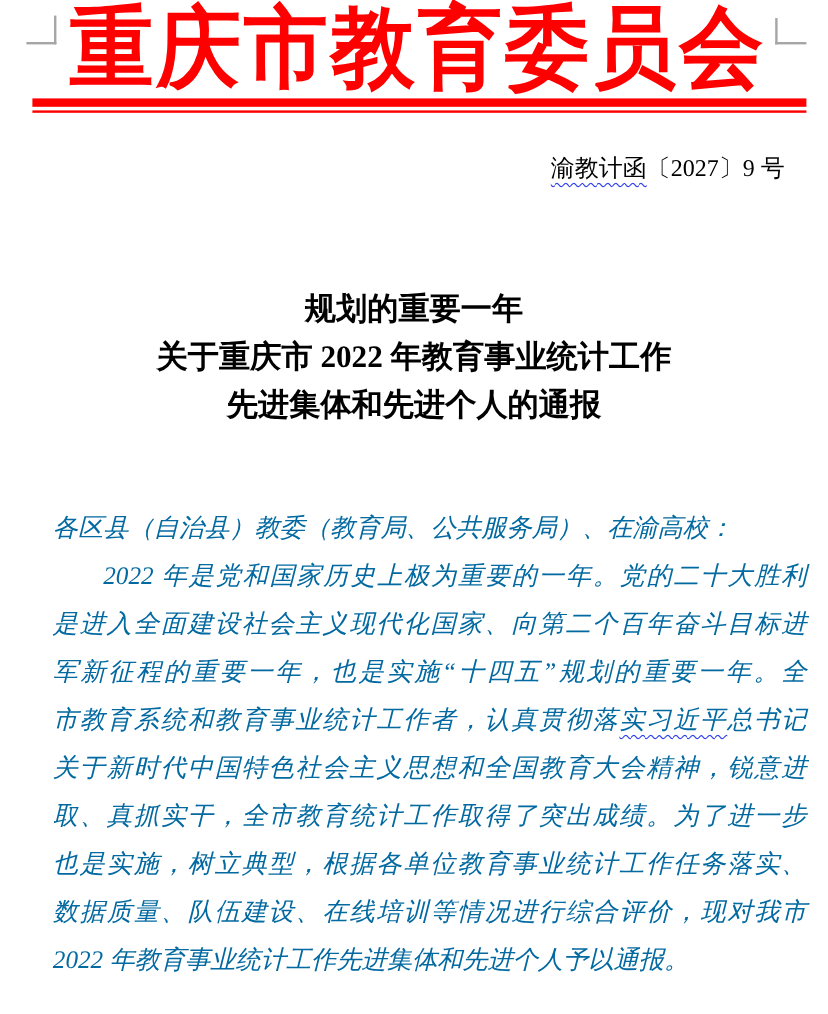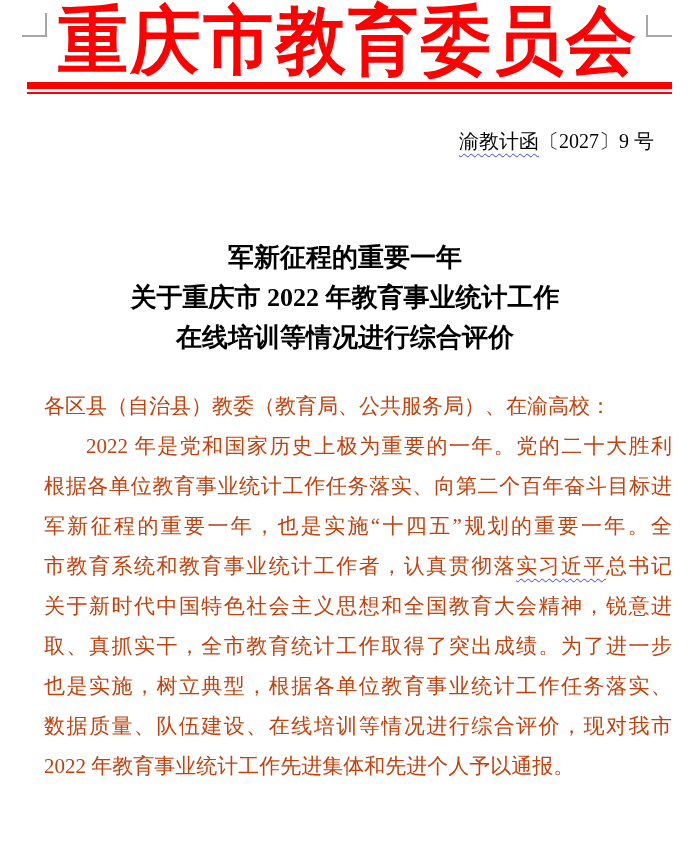--- a/index.html
+++ b/index.html
@@ -37,22 +37,22 @@
     margin-top:48px;
   }
   
   .title {
     position:absolute; left:0; right:0; top:238px;
     text-align:center; font-weight:bold; font-size:26px; line-height:40px;
     color:#000000;
   }
   
   .body-text {
-    position:absolute; left:44px; width:628px; top:386px;
-    font-size:21px; line-height:40px; color:#c2410c;
+    position:absolute; left:44px; width:628px; top:420px;
+    font-size:21px; line-height:40px; color:#0369a1;font-style:italic;
   }
   .bline { height:40px; overflow:visible; }
   .bline.just { text-align:justify; text-align-last:justify; text-justify:inter-character; }
   .bline.indent { text-indent:42px; }
 </style>
 </head>
 <body>
 
 <div class="page">
 
@@ -69,29 +69,29 @@
       <span>员</span>
       <span>会</span>
     </div>
 
   <div class="rule thick"></div>
   <div class="rule thin"></div>
 
   <div class="docnum"><span class="squiggle">渝教计函</span><span>〔2027〕9 号</span></div>
 
   <div class="title">
-    <div>军新征程的重要一年</div>
+    <div>规划的重要一年</div>
     <div>关于重庆市 2022 年教育事业统计工作</div>
-    <div>在线培训等情况进行综合评价</div>
+    <div>先进集体和先进个人的通报</div>
   </div>
 
   <div class="body-text">
       <div class="bline">各区县（自治县）教委（教育局、公共服务局）、在渝高校：</div>
       <div class="bline indent just">2022 年是党和国家历史上极为重要的一年。党的二十大胜利</div>
-      <div class="bline just">根据各单位教育事业统计工作任务落实、向第二个百年奋斗目标进</div>
+      <div class="bline just">是进入全面建设社会主义现代化国家、向第二个百年奋斗目标进</div>
       <div class="bline just">军新征程的重要一年，也是实施“十四五”规划的重要一年。全</div>
       <div class="bline just"><span>市教育系统和教育事业统计工作者，认真贯彻落</span><span class="squiggle">实习近平</span><span>总书记</span></div>
       <div class="bline just">关于新时代中国特色社会主义思想和全国教育大会精神，锐意进</div>
       <div class="bline just">取、真抓实干，全市教育统计工作取得了突出成绩。为了进一步</div>
       <div class="bline just">也是实施，树立典型，根据各单位教育事业统计工作任务落实、</div>
       <div class="bline just">数据质量、队伍建设、在线培训等情况进行综合评价，现对我市</div>
       <div class="bline">2022 年教育事业统计工作先进集体和先进个人予以通报。</div>
     </div>
 
 </div>

